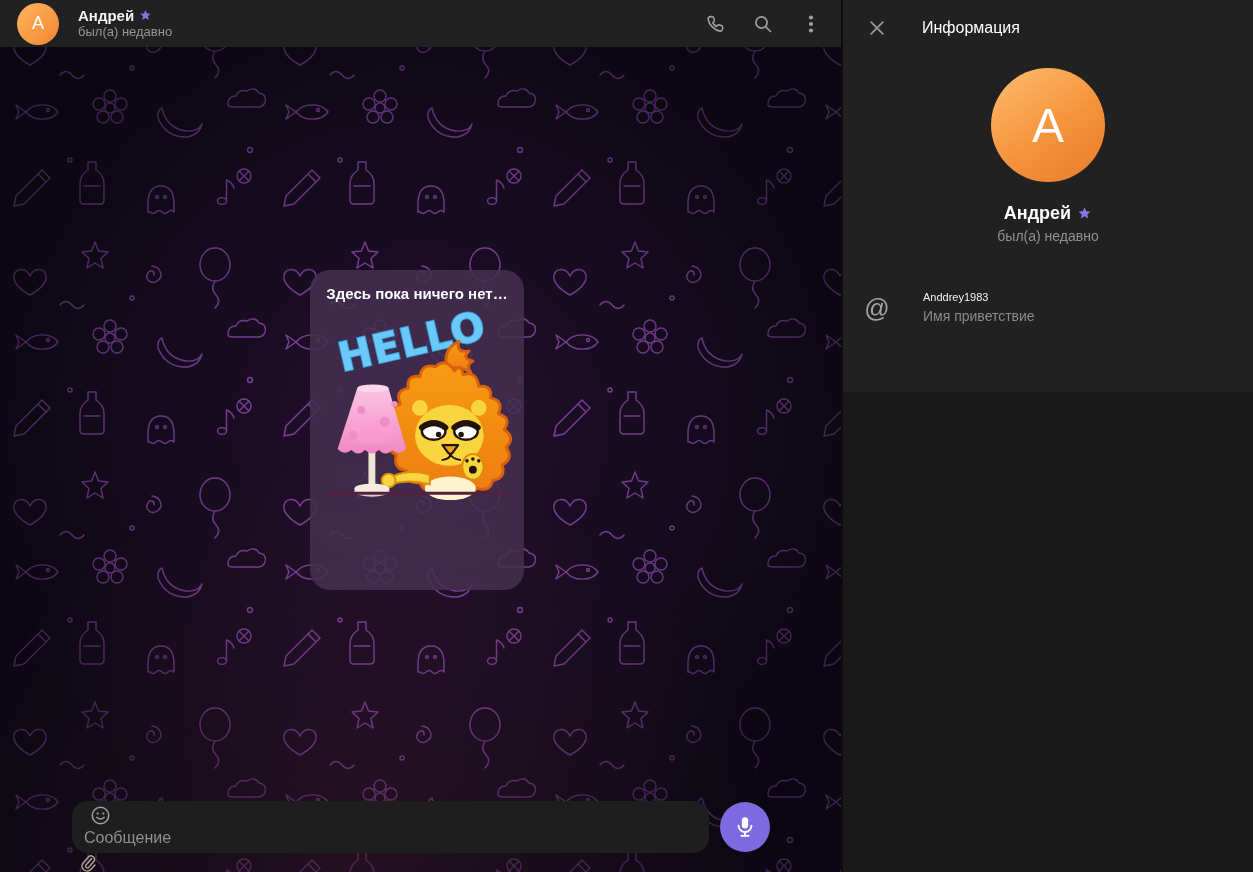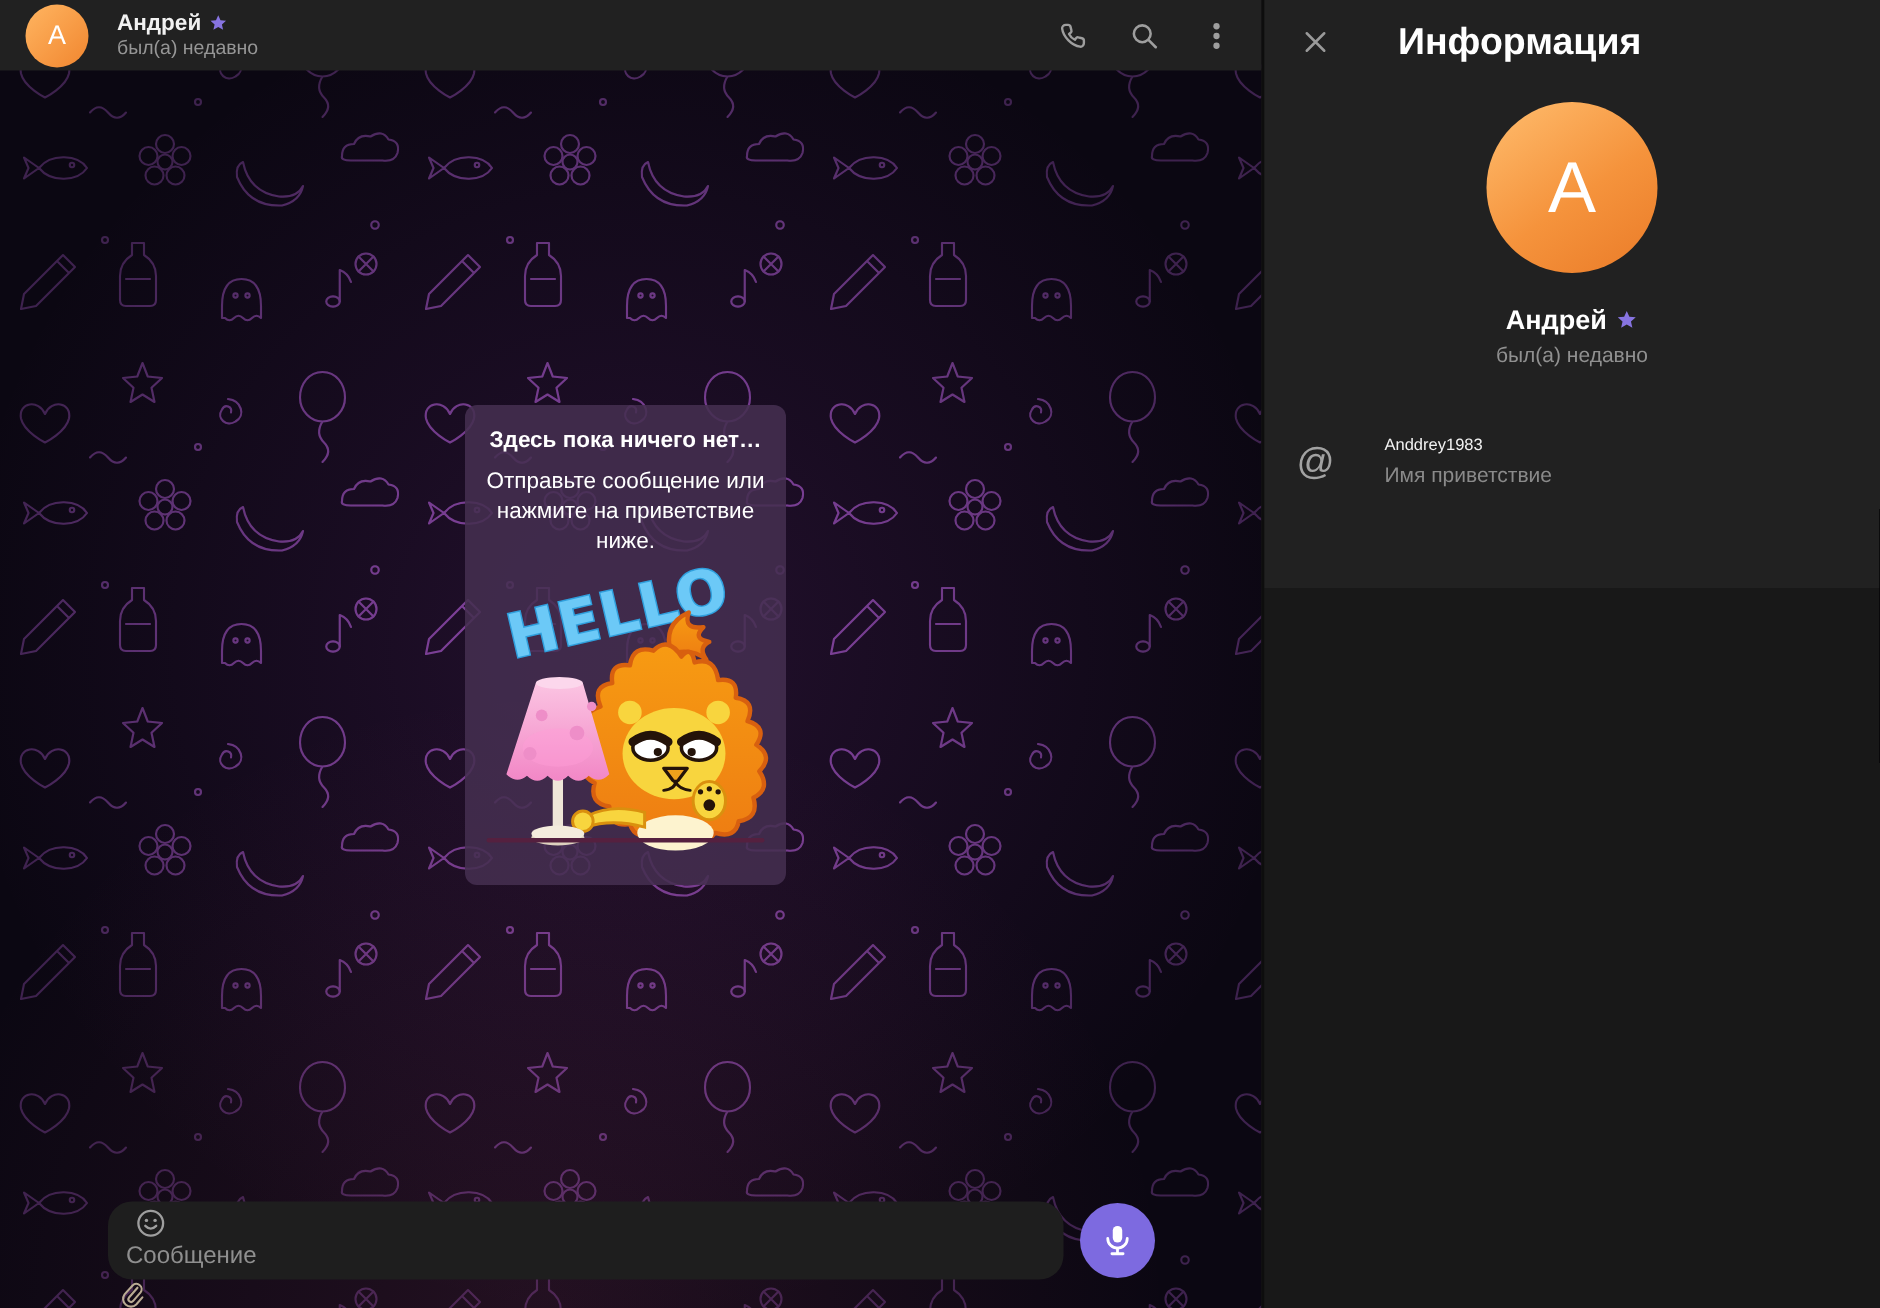--- a/index.html
+++ b/index.html
@@ -31,21 +31,21 @@
   .topbar-spacer { flex:1; }
   .icon-btn {
     width:40px; height:40px; display:flex; align-items:center; justify-content:center;
     cursor:pointer; border-radius:50%; flex:0 0 auto;
   }
   .topbar-icons { display:flex; gap:8px; margin-right:10px; }
 
   
   .empty-card {
     position:absolute; left:310px; top:270px; width:214px; height:320px;
-    background:rgba(68,47,80,0.88); border-radius:8px; z-index:4;
+    background:rgba(68,47,80,0.88); border-radius:20px; z-index:4;
     display:flex; flex-direction:column; align-items:center;
     padding:14px 12px 0 12px; text-align:center;
   }
   .empty-title { color:#fff; font-size:15px; font-weight:700; line-height:1.3; }
   .empty-sub { color:#fff; font-size:15px; font-weight:500; line-height:1.35; margin-top:7px; width:190px; }
   .sticker { margin-top:2px; cursor:pointer; }
 
   
   .composer { position:absolute; left:0; bottom:18px; width:841px; height:53px; z-index:5; }
   .composer-pill {
@@ -63,21 +63,21 @@
   .mic-btn {
     position:absolute; left:720px; top:1px; width:50px; height:50px; border-radius:50%;
     background:#7d6ae0; display:flex; align-items:center; justify-content:center; cursor:pointer;
   }
 
   
   .info-panel { position:absolute; left:843px; top:0; width:410px; height:872px; background:#181818; }
   .panel-top { position:absolute; left:0; top:0; width:410px; height:392px; background:#212121; }
   .panel-header { position:absolute; left:0; top:0; width:410px; height:56px; display:flex; align-items:center; }
   .close-btn { width:40px; height:40px; margin-left:14px; display:flex; align-items:center; justify-content:center; cursor:pointer; border-radius:50%; }
-  .panel-title { color:#fff; font-size:25px; font-weight:700; margin-left:35px; }
+  .panel-title { color:#fff; font-size:16px; font-weight:400; margin-left:25px; }
 
   .avatar-lg {
     position:absolute; left:148px; top:68px; width:114px; height:114px; border-radius:50%;
     background:linear-gradient(145deg,#ffbd6e 0%,#f5933c 55%,#ea7b28 100%);
     display:flex; align-items:center; justify-content:center;
     color:#fff; font-size:48px; font-weight:500; cursor:pointer;
   }
   .profile-name-row {
     position:absolute; left:0; top:203px; width:410px;
     display:flex; align-items:center; justify-content:center; gap:6px;
@@ -199,21 +199,20 @@
             <circle cx="12" cy="5.5" r="2.1" fill="#9e9e9e"></circle>
             <circle cx="12" cy="12" r="2.1" fill="#9e9e9e"></circle>
             <circle cx="12" cy="18.5" r="2.1" fill="#9e9e9e"></circle>
           </svg>
         </div>
       </div>
     </div>
 
     <div class="empty-card">
       <div class="empty-title">Здесь пока ничего нет…</div>
-      <div class="empty-sub">Отправьте сообщение или нажмите на приветствие ниже.</div>
 
       <svg class="sticker" width="206" height="198" viewBox="0 0 210 202">
         <defs>
           <linearGradient id="lampShade" x1="0" y1="0" x2="0" y2="1">
             <stop offset="0" stop-color="#fbc4e2"></stop>
             <stop offset="1" stop-color="#f287c6"></stop>
           </linearGradient>
           <linearGradient id="maneGrad" x1="0" y1="0" x2="0" y2="1">
             <stop offset="0" stop-color="#f79b12"></stop>
             <stop offset="1" stop-color="#ee7d12"></stop>

